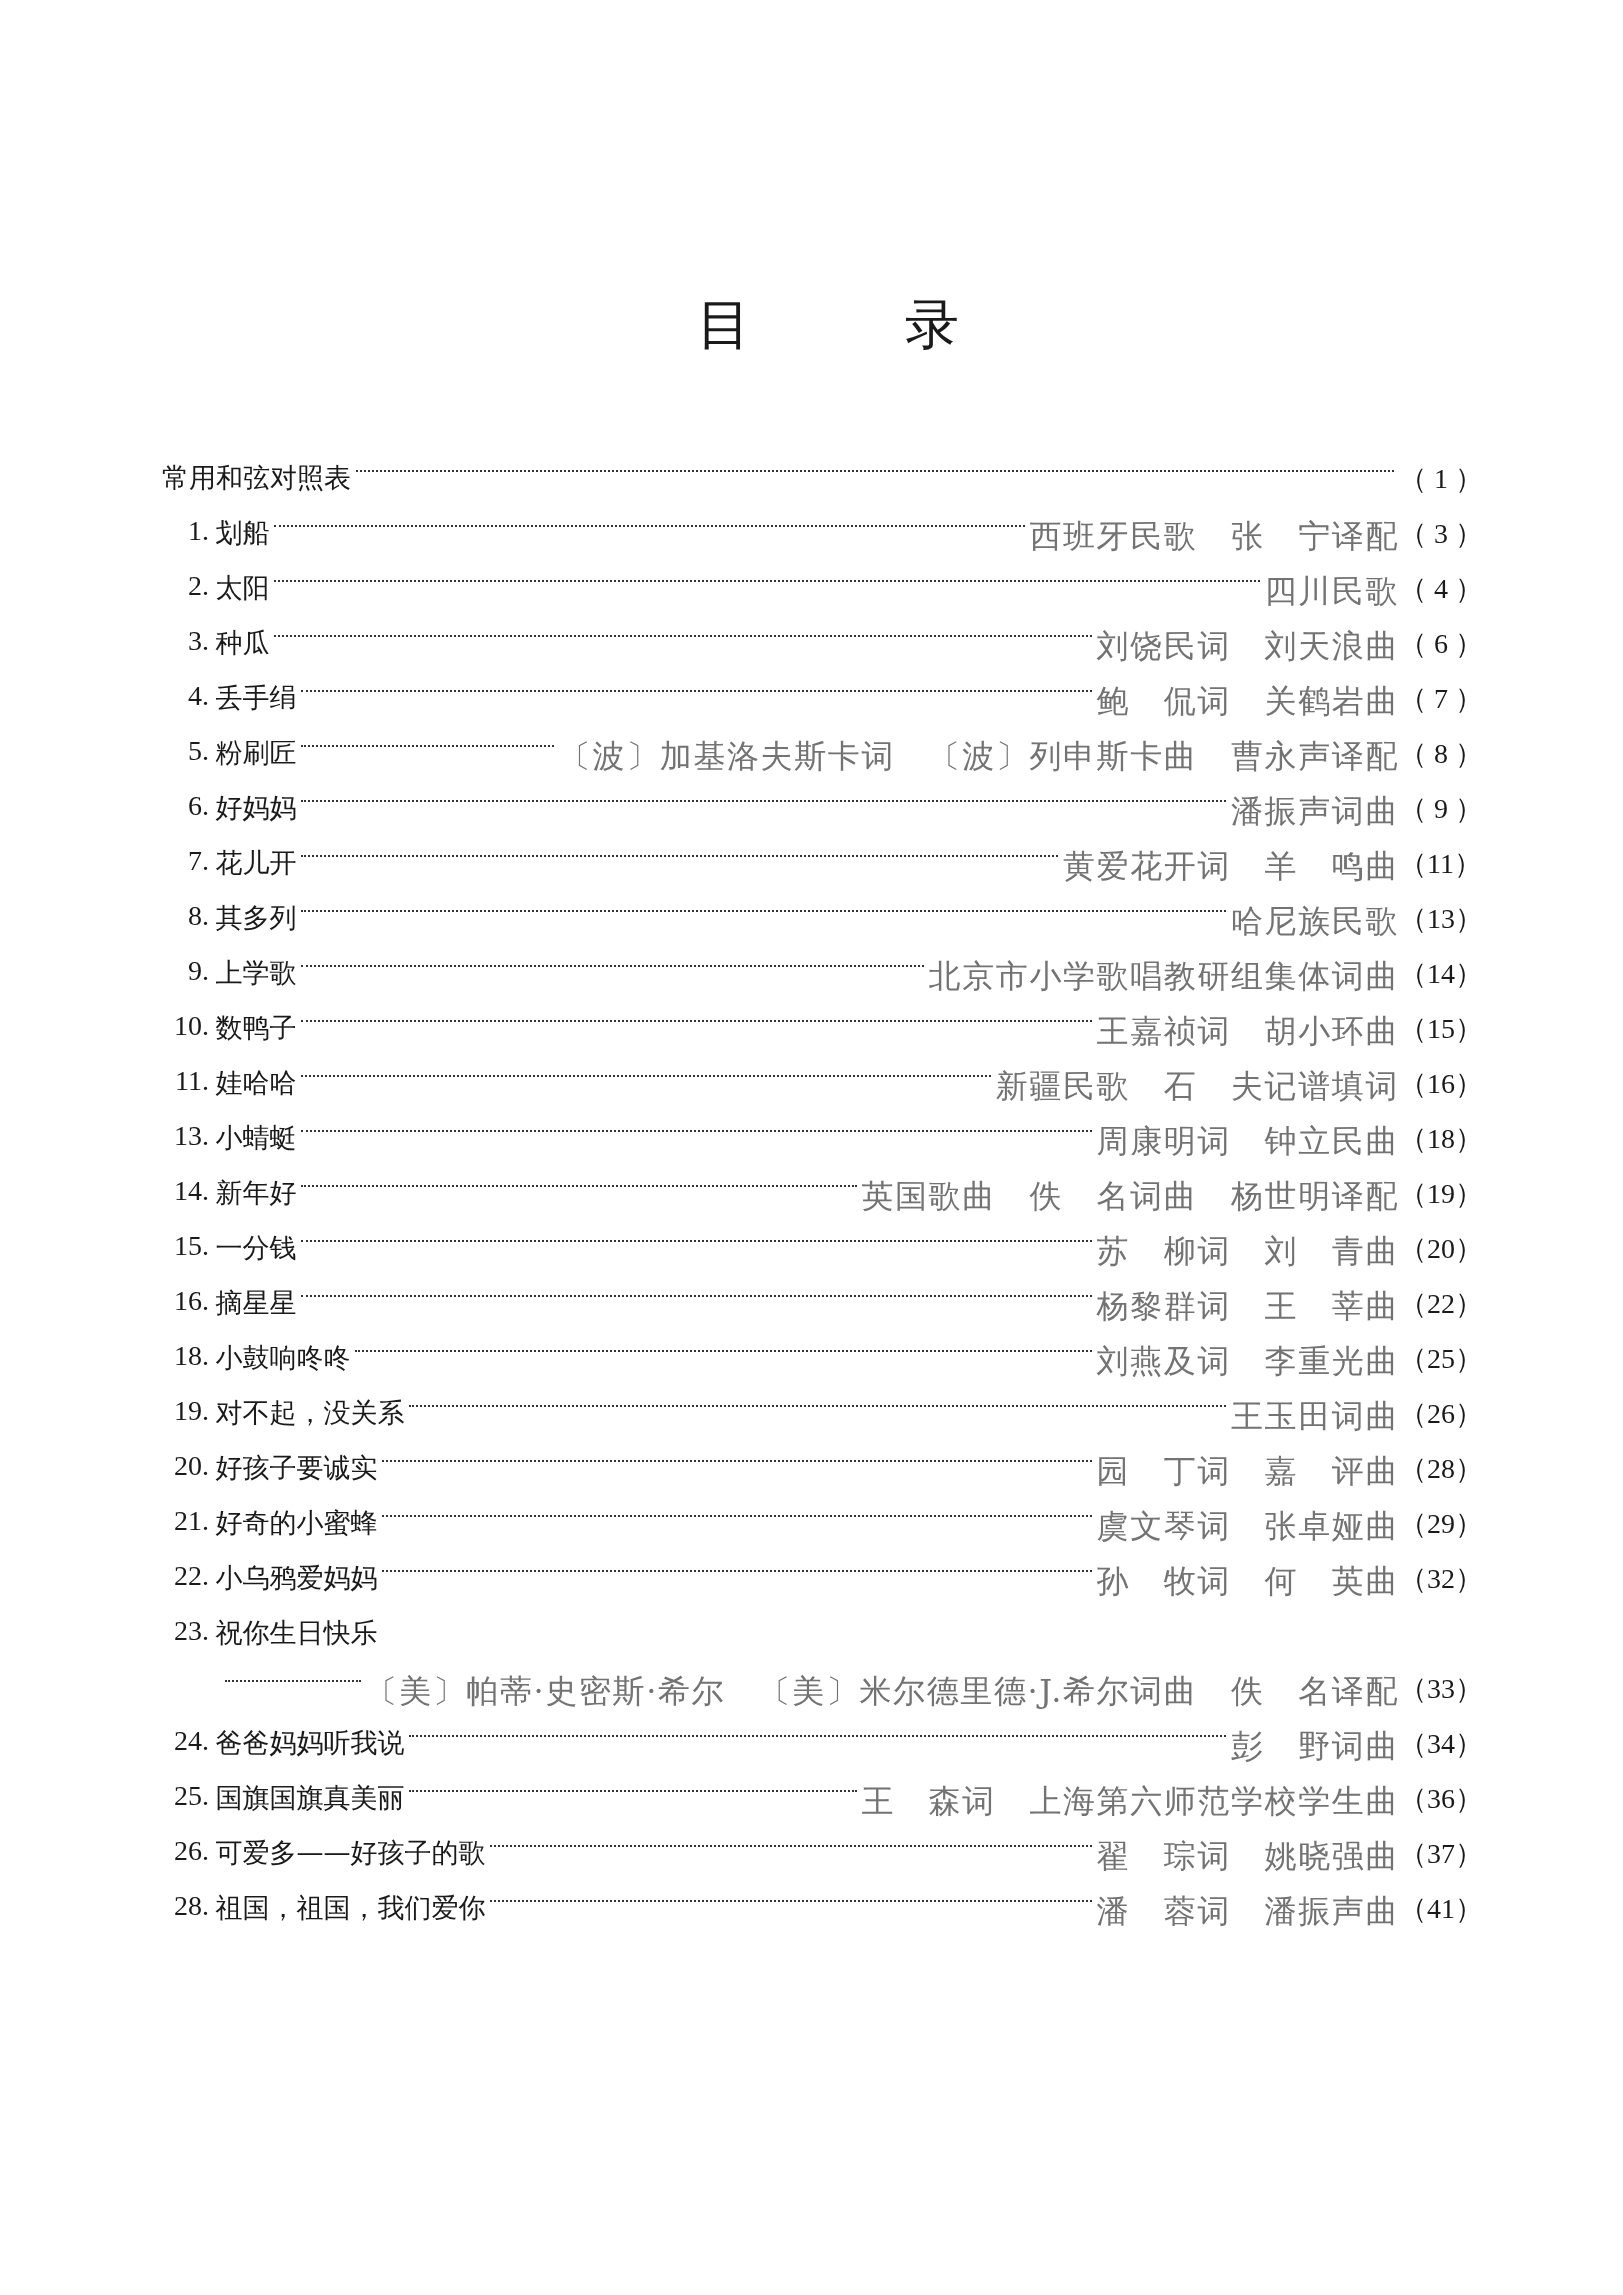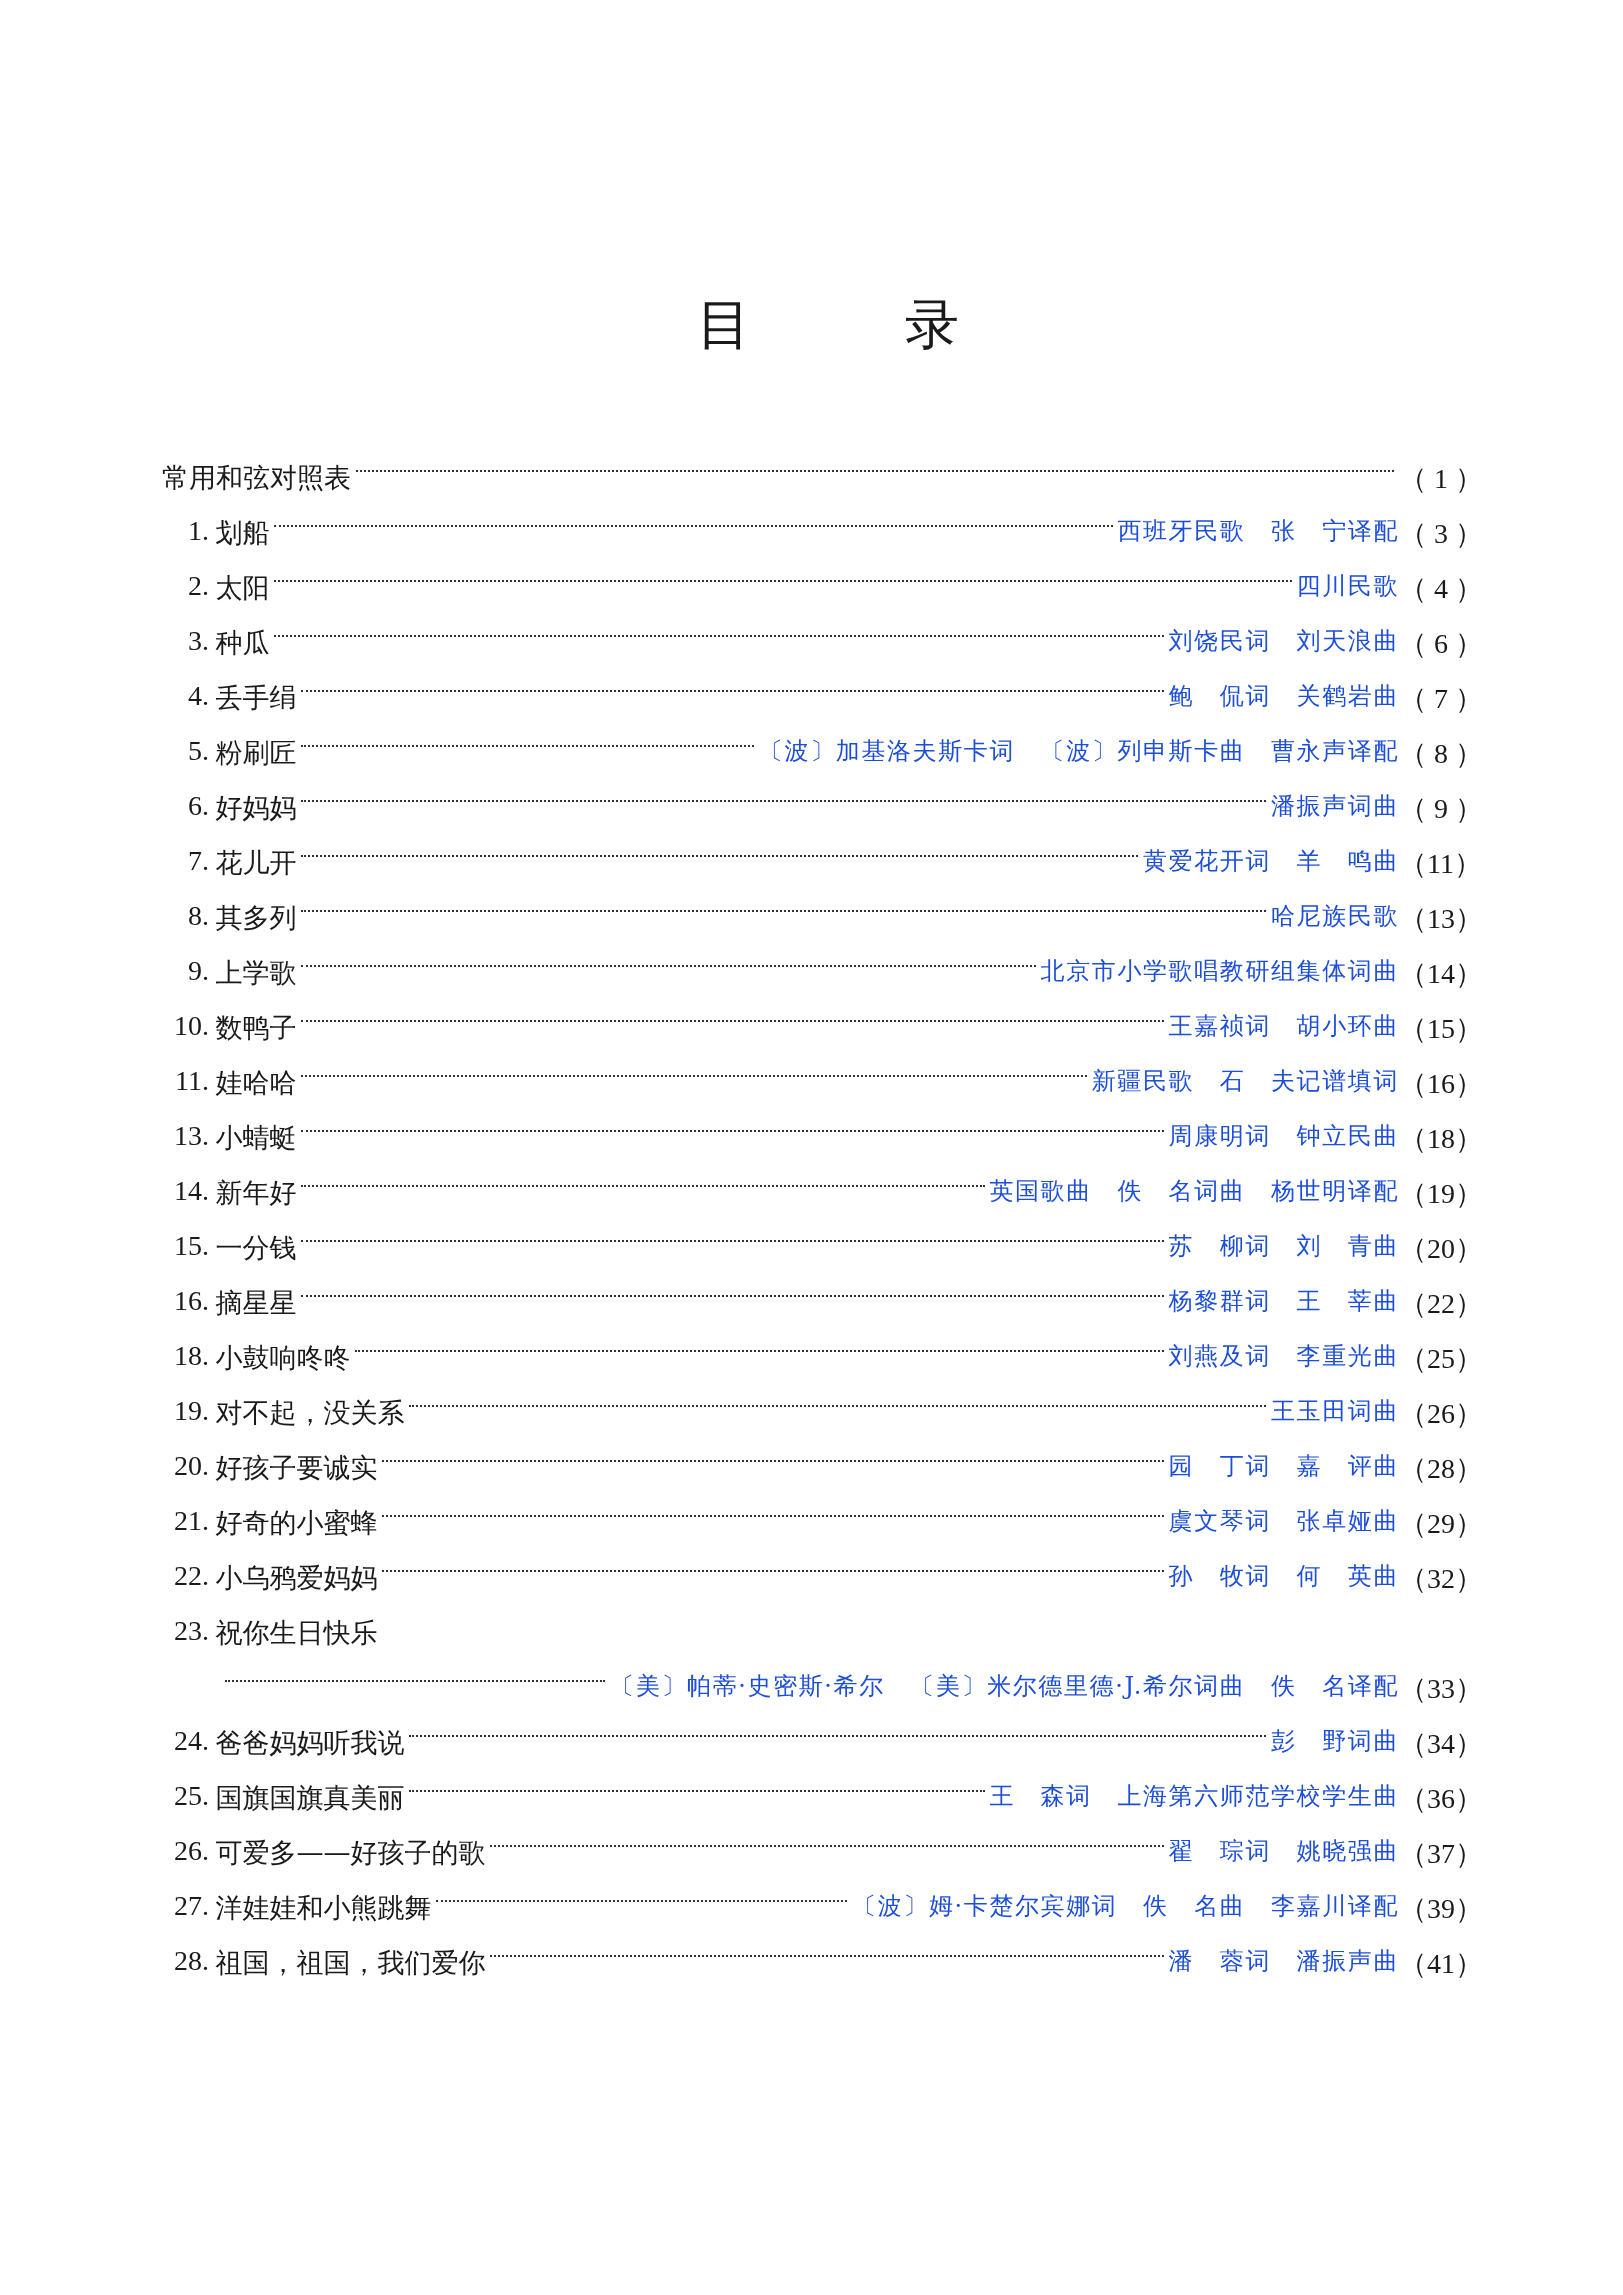--- a/index.html
+++ b/index.html
@@ -8,21 +8,21 @@
   .page-title { position: absolute; top: 292px; left: 16px; width: 1624px; text-align: center;
          font-family: "DejaVu Sans", "Liberation Sans", sans-serif; font-size: 54px; letter-spacing: 154px;
          line-height: 65px; padding-left: 154px; box-sizing: border-box; font-weight: normal; }
   .toc { position: absolute; left: 162px; top: 460px; width: 1317px; }
   .row { display: flex; align-items: flex-start; height: 55px; font-size: 27px; white-space: nowrap; }
   .row.header { font-family: "DejaVu Sans", "Liberation Sans", sans-serif; font-size: 27px; }
   .num { display: inline-block; width: 47px; text-align: right; padding-right: 6.5px; flex: none;
          font-family: "Liberation Serif", serif; font-size: 28px; }
   .title { flex: none; }
   .leader { flex: 1 1 auto; height: 0; border-bottom: 2.4px dotted #333; margin: 9.7px 4.9px 0 4.9px; min-width: 16px; }
-  .credit { flex: none; font-size: 24px; letter-spacing: 1.6px; color: #1d4ed8; }
+  .credit { flex: none; font-size: 32px; letter-spacing: 1.6px; color: #737373; }
   .page { flex: none; width: 80px; text-align: right; font-family: "Liberation Serif", serif; font-size: 28px; }
   .row.cont { padding-left: 58px; }
 </style>
 </head>
 <body>
 
 <div class="page-title">目录</div>
 
 <div class="toc">
   <div class="row header">
@@ -195,27 +195,20 @@
         <span class="page">（36）</span>
       </div>
       <div class="row">
         <span class="num">26.</span>
         <span class="title">可爱多——好孩子的歌</span>
         <span class="leader"></span>
         <span class="credit">翟　琮词　姚晓强曲</span>
         <span class="page">（37）</span>
       </div>
       <div class="row">
-        <span class="num">27.</span>
-        <span class="title">洋娃娃和小熊跳舞</span>
-        <span class="leader"></span>
-        <span class="credit">〔波〕姆·卡楚尔宾娜词　佚　名曲　李嘉川译配</span>
-        <span class="page">（39）</span>
-      </div>
-      <div class="row">
         <span class="num">28.</span>
         <span class="title">祖国，祖国，我们爱你</span>
         <span class="leader"></span>
         <span class="credit">潘　蓉词　潘振声曲</span>
         <span class="page">（41）</span>
       </div>
     </div>
 </div>
 
 

